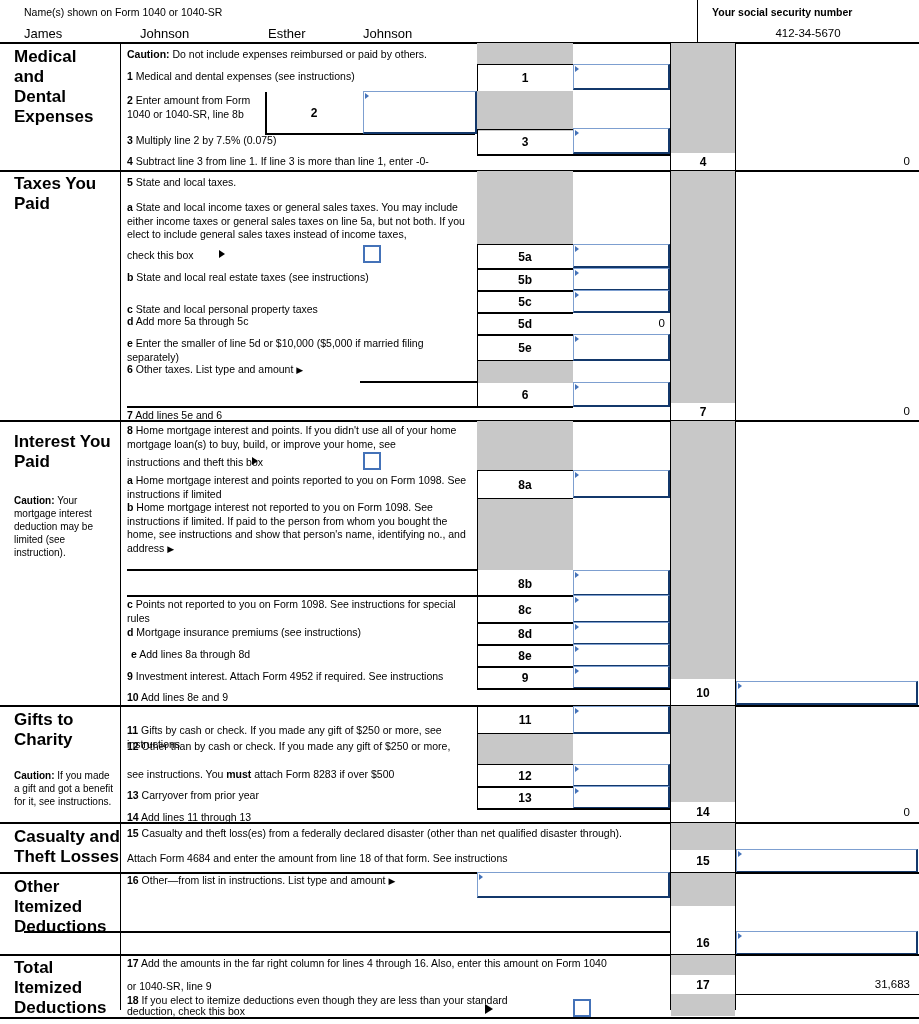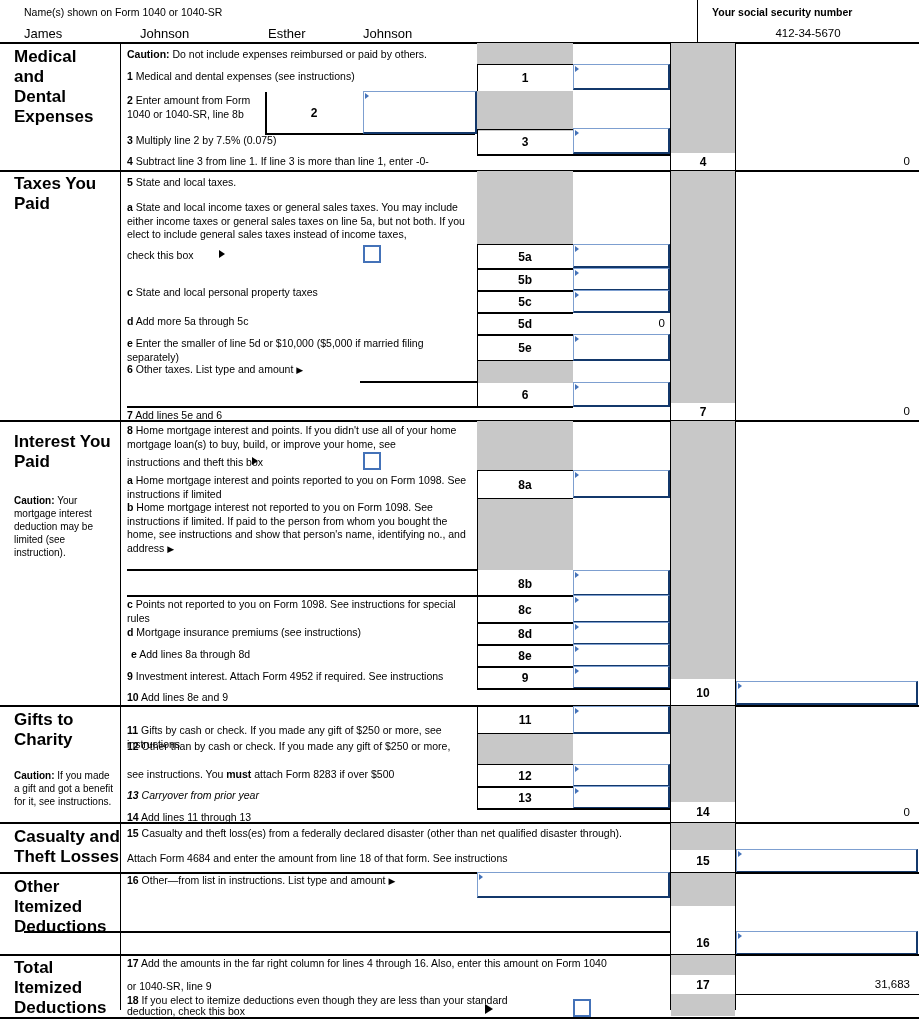--- a/index.html
+++ b/index.html
@@ -161,28 +161,31 @@
   <div class="cbx" style="left:363px;top:245px;"></div>
 
   <div class="lnum" style="left:477px;top:245px;width:96px;height:24px;">5a</div>
   <div class="inp" style="left:573px;top:244px;width:97px;height:24px;">
     <div class="inp-val" style="right:5px;top:4px;"></div>
   </div>
   <div class="hline" style="left:477px;top:244px;width:96px;"></div>
   <div class="vline" style="left:477px;top:244px;height:25px;"></div>
   <div class="hline2" style="left:477px;top:268px;width:96px;"></div>
 
+  <div class="txt" style="left:127px;top:271px;width:345px;">
+    <span class="b">b</span><span> State and local real estate taxes (see instructions)</span>
+  </div>
   <div class="lnum" style="left:477px;top:269px;width:96px;height:22px;">5b</div>
   <div class="inp" style="left:573px;top:268px;width:97px;height:23px;">
     <div class="inp-val" style="right:5px;top:4px;"></div>
   </div>
   <div class="vline" style="left:477px;top:269px;height:22px;"></div>
   <div class="hline2" style="left:477px;top:290px;width:96px;"></div>
 
-  <div class="txt" style="left:127px;top:286px;width:345px;">
+  <div class="txt" style="left:127px;top:303px;width:345px;">
     <span class="b">c</span><span> State and local personal property taxes</span>
   </div>
   <div class="lnum" style="left:477px;top:291px;width:96px;height:22px;">5c</div>
   <div class="inp" style="left:573px;top:290px;width:97px;height:23px;">
     <div class="inp-val" style="right:5px;top:4px;"></div>
   </div>
   <div class="vline" style="left:477px;top:291px;height:22px;"></div>
   <div class="hline2" style="left:477px;top:312px;width:96px;"></div>
 
   <div class="txt" style="left:127px;top:315px;width:345px;">
@@ -358,21 +361,21 @@
     <span>see instructions. You </span><span class="b">must</span><span> attach Form 8283 if over $500</span>
   </div>
   <div class="lnum" style="left:477px;top:765px;width:96px;height:22px;">12</div>
   <div class="inp" style="left:573px;top:764px;width:97px;height:23px;">
     <div class="inp-val" style="right:5px;top:4px;"></div>
   </div>
   <div class="hline" style="left:477px;top:764px;width:96px;"></div>
   <div class="vline" style="left:477px;top:734px;height:53px;"></div>
   <div class="hline2" style="left:477px;top:786px;width:96px;"></div>
 
-  <div class="txt" style="left:127px;top:789px;width:350px;font-style:italic;">
+  <div class="txt" style="left:127px;top:789px;width:350px;">
     <span class="b">13</span><span> Carryover from prior year</span>
   </div>
   <div class="lnum" style="left:477px;top:787px;width:96px;height:22px;">13</div>
   <div class="inp" style="left:573px;top:786px;width:97px;height:23px;">
     <div class="inp-val" style="right:5px;top:4px;"></div>
   </div>
   <div class="vline" style="left:477px;top:787px;height:22px;"></div>
   <div class="hline2" style="left:477px;top:808px;width:193px;"></div>
 
   <div class="txt" style="left:127px;top:811px;width:540px;">

